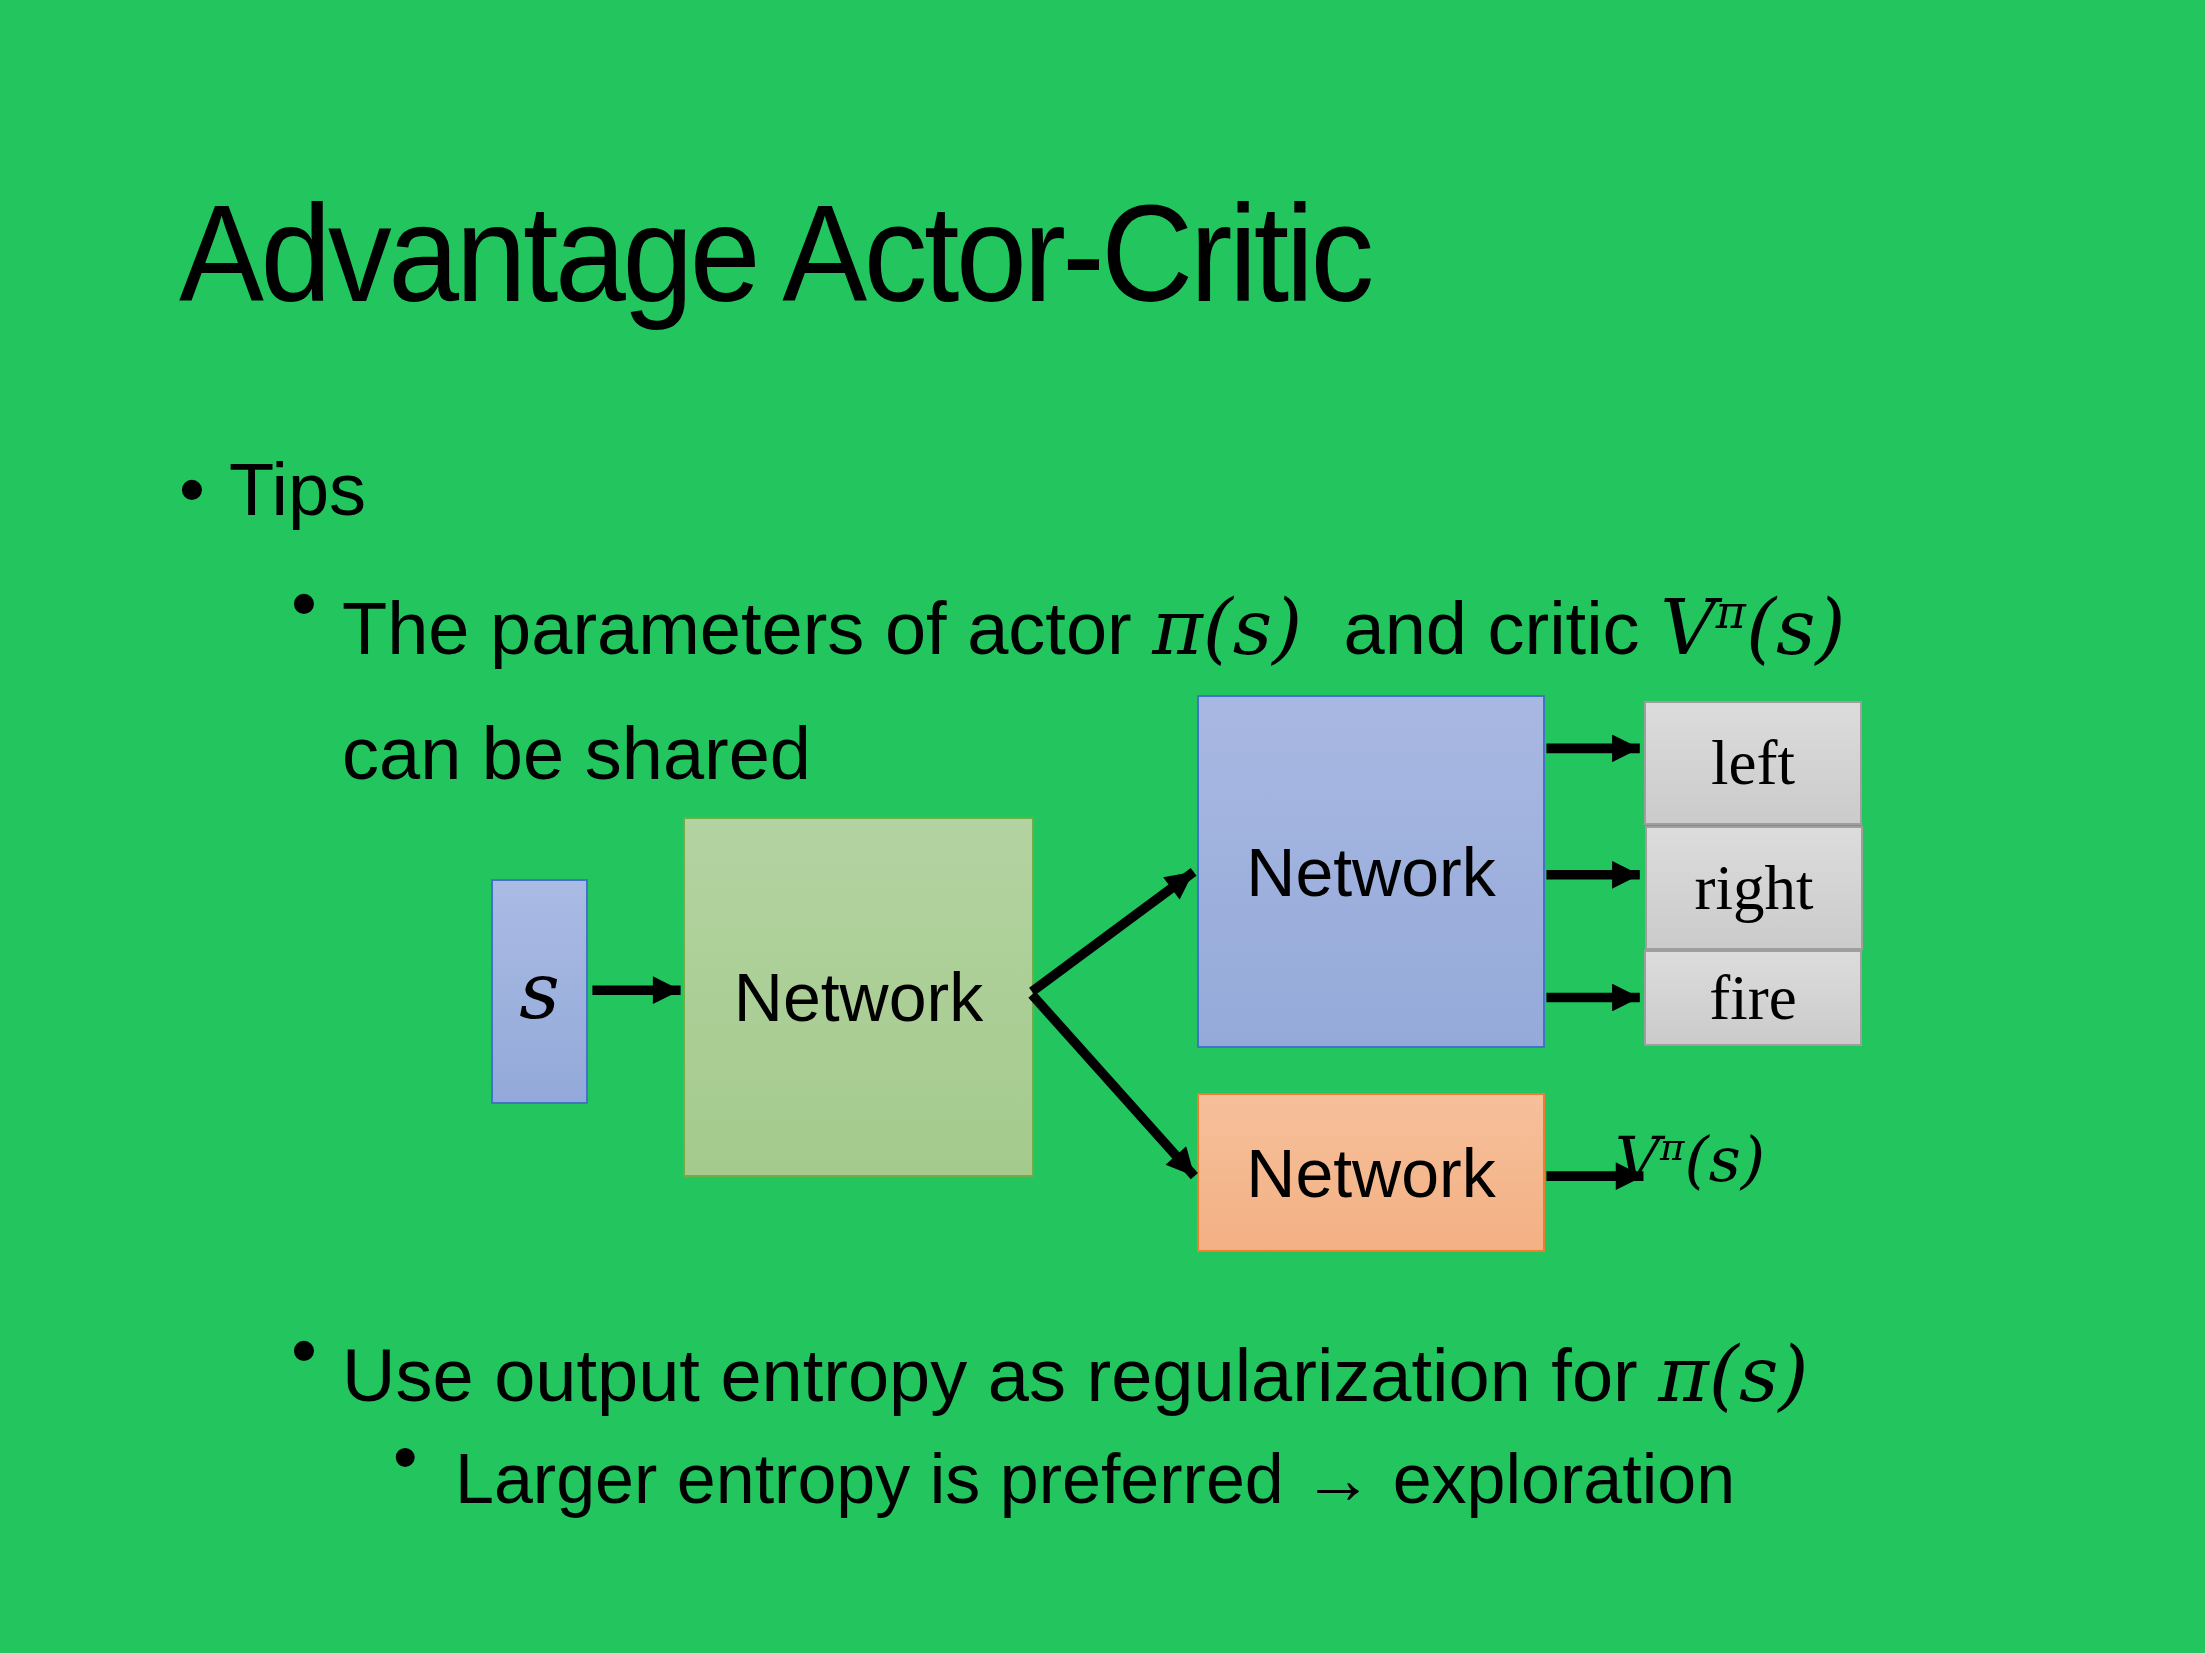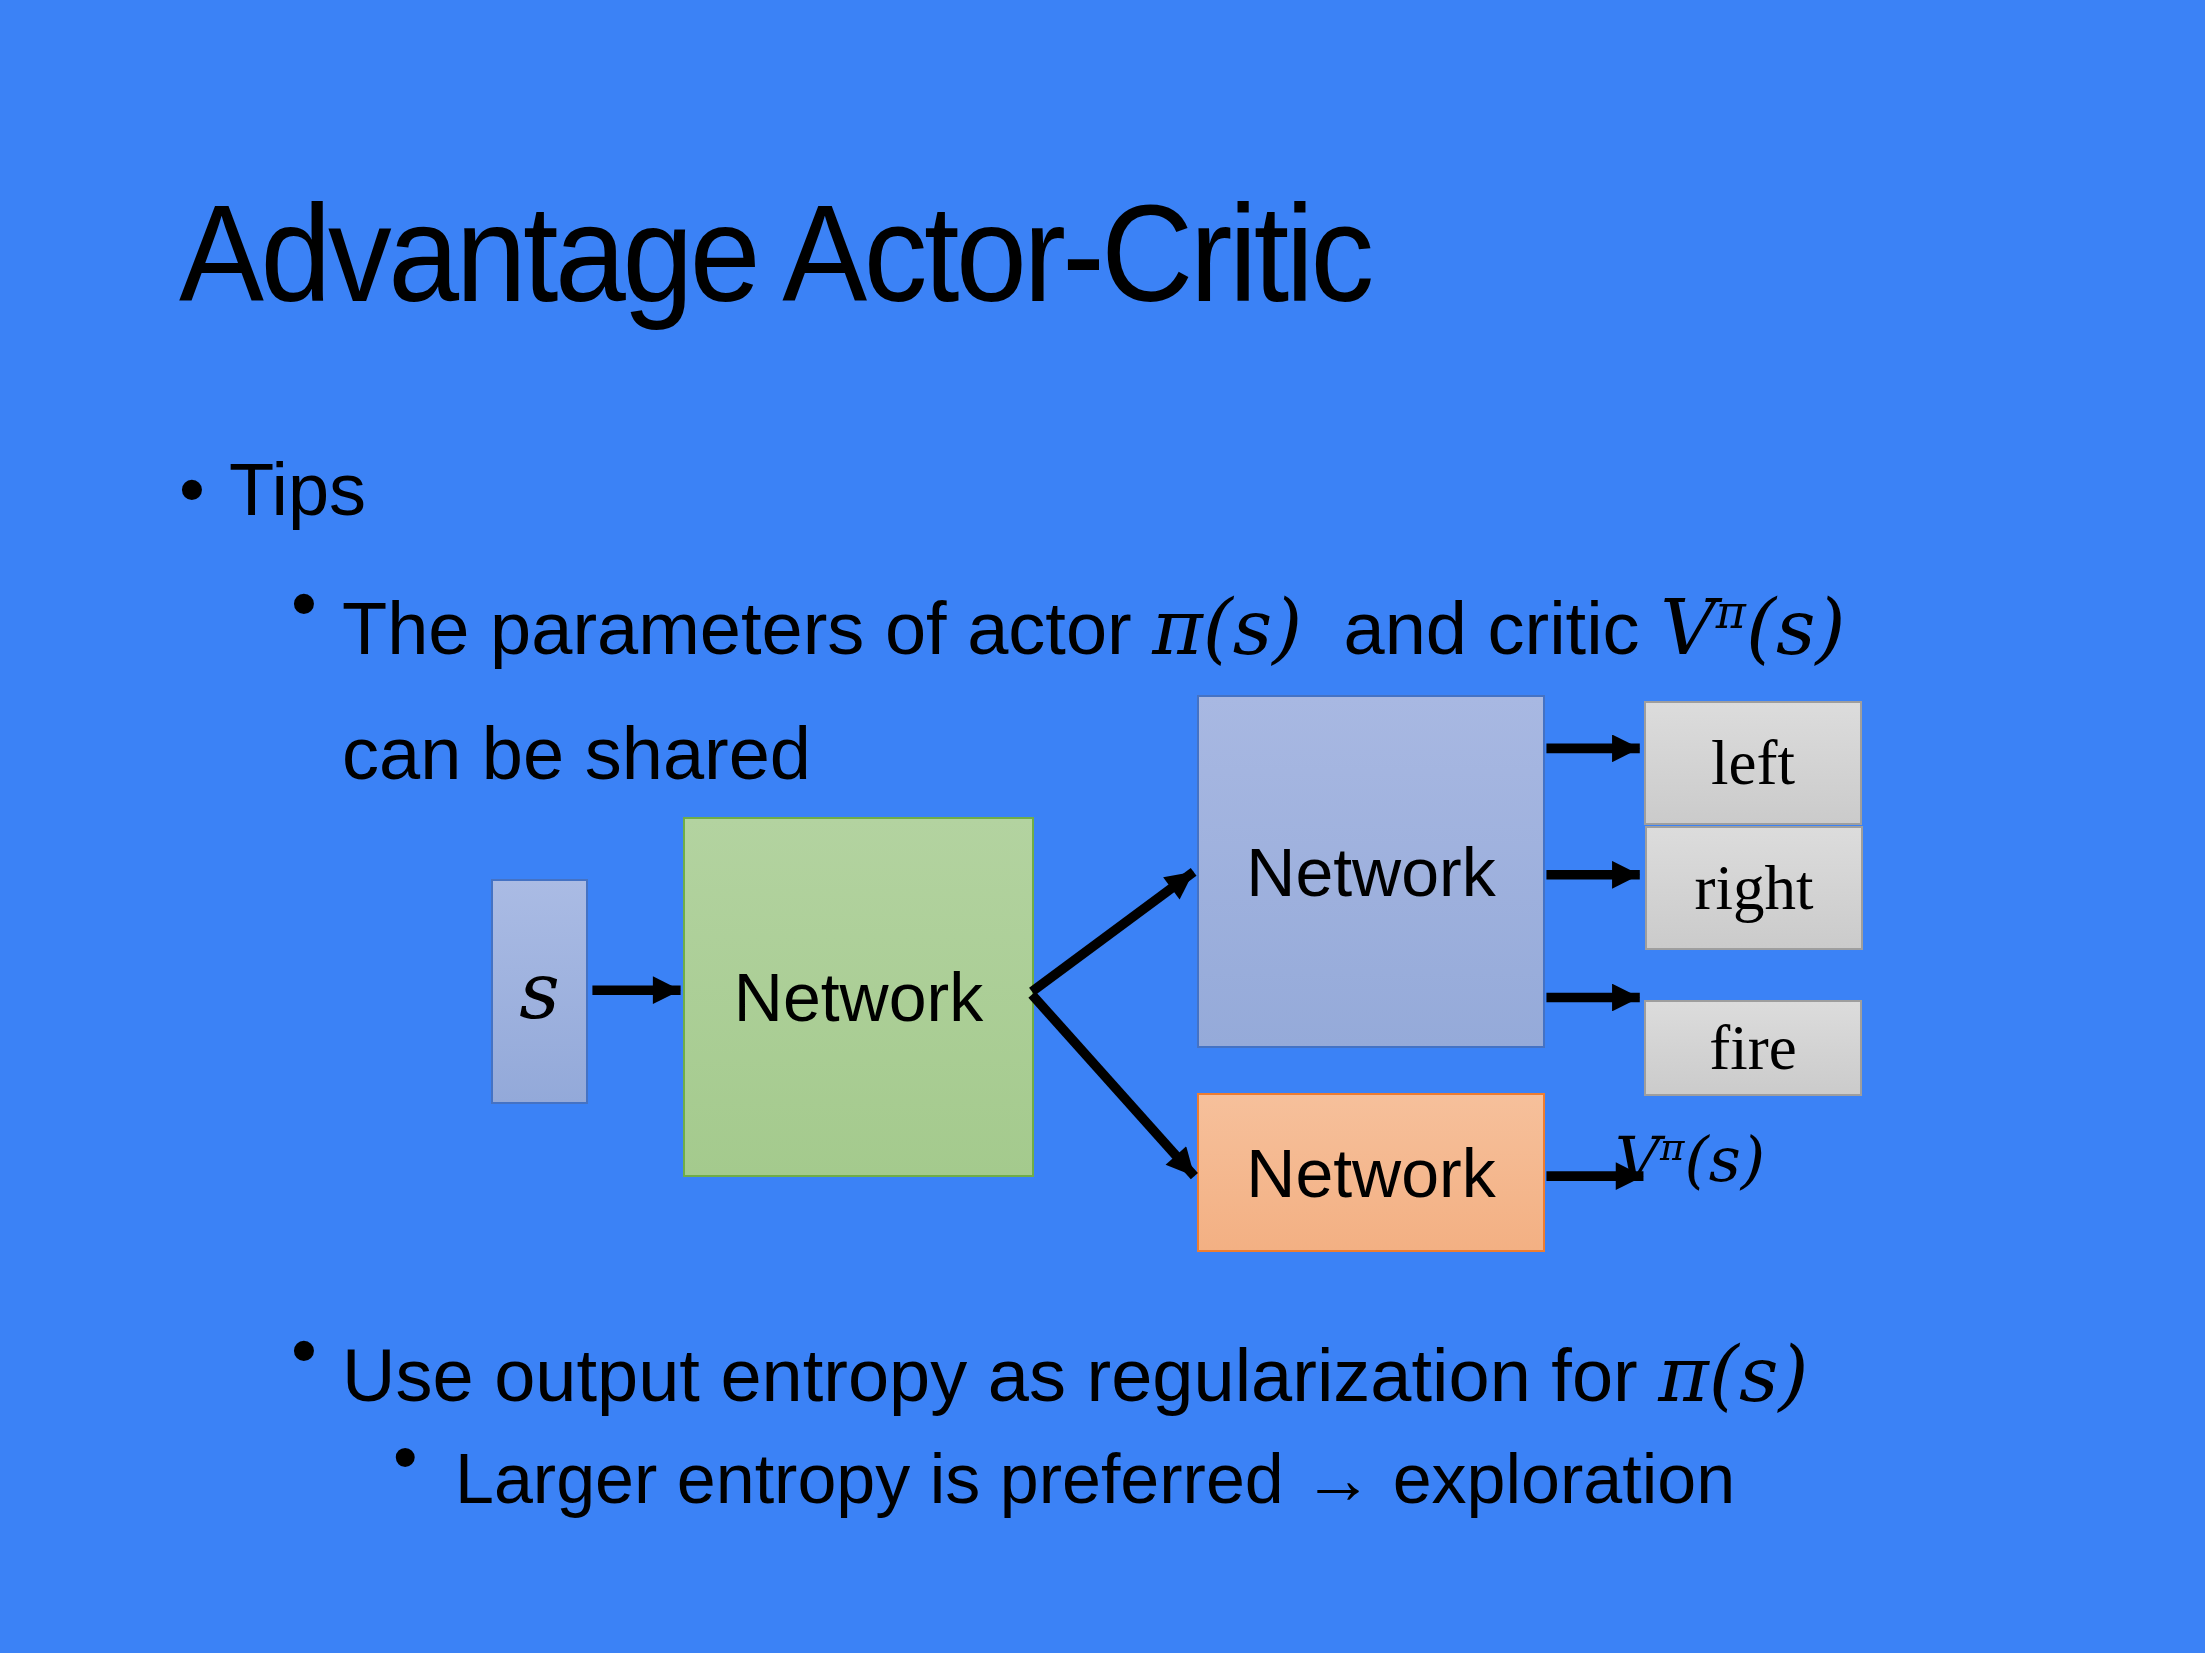--- a/index.html
+++ b/index.html
@@ -1,18 +1,18 @@
 <!DOCTYPE html>
 <html style="--c-state_fill_top: #aabbe4; --c-state_fill: #93a9d9; --c-state_border: #4472c4; --c-shared_fill_top: #b3d3a0; --c-shared_fill: #a4ca8d; --c-shared_border: #70ad47; --c-actor_fill_top: #a8b8e2; --c-actor_fill: #95aad9; --c-actor_border: #4472c4; --c-critic_fill_top: #f6c09b; --c-critic_fill: #f3b083; --c-critic_border: #ed7d31; --c-action_fill_top: #dcdcdc; --c-action_fill: #cbcbcb; --c-action_border: #9e9e9e; --c-arrow: #000000;font-size:11.8px"><head>
 <meta charset="utf-8">
 <style>
   html,body{margin:0;padding:0;background:#ffffff;}
   #slide{
     position:relative;width:2205px;height:1654px;overflow:hidden;
-    background:#3b82f6;color:#000;
+    background:#22c55e;color:#000;
     font-family:"Liberation Sans",sans-serif;
   }
   
   #title{
     position:absolute;left:179px;top:175px;margin:0;
     font-size:137px;font-weight:400;letter-spacing:-3.7px;white-space:nowrap;
     transform:scaleX(.93);transform-origin:left top;
   }
   
   .li{position:absolute;display:flex;align-items:flex-start;}
@@ -116,21 +116,21 @@
   </div>
 
   <div class="box action" style="left:1644px;top:701px;width:218px;height:124px;">
     <span class="lbl">left</span>
   </div>
 
   <div class="box action" style="left:1645px;top:826px;width:218px;height:124px;">
     <span class="lbl">right</span>
   </div>
 
-  <div class="box action" style="left:1644px;top:1000px;width:218px;height:96px;">
+  <div class="box action" style="left:1644px;top:950px;width:218px;height:96px;">
     <span class="lbl">fire</span>
   </div>
 
   <div id="value-output"><span class="math">V</span><sup class="math">π</sup><span class="math">(s)</span></div>
 
   <svg id="arrows" viewBox="0 0 3000 2250" aria-hidden="true">
     <defs>
       <marker id="ah" viewBox="0 0 4 4" refX="4" refY="2" markerWidth="3.3" markerHeight="2.9" orient="auto" markerUnits="strokeWidth">
         <path d="M0,0 L4,2 L0,4 Z"></path>
       </marker>

